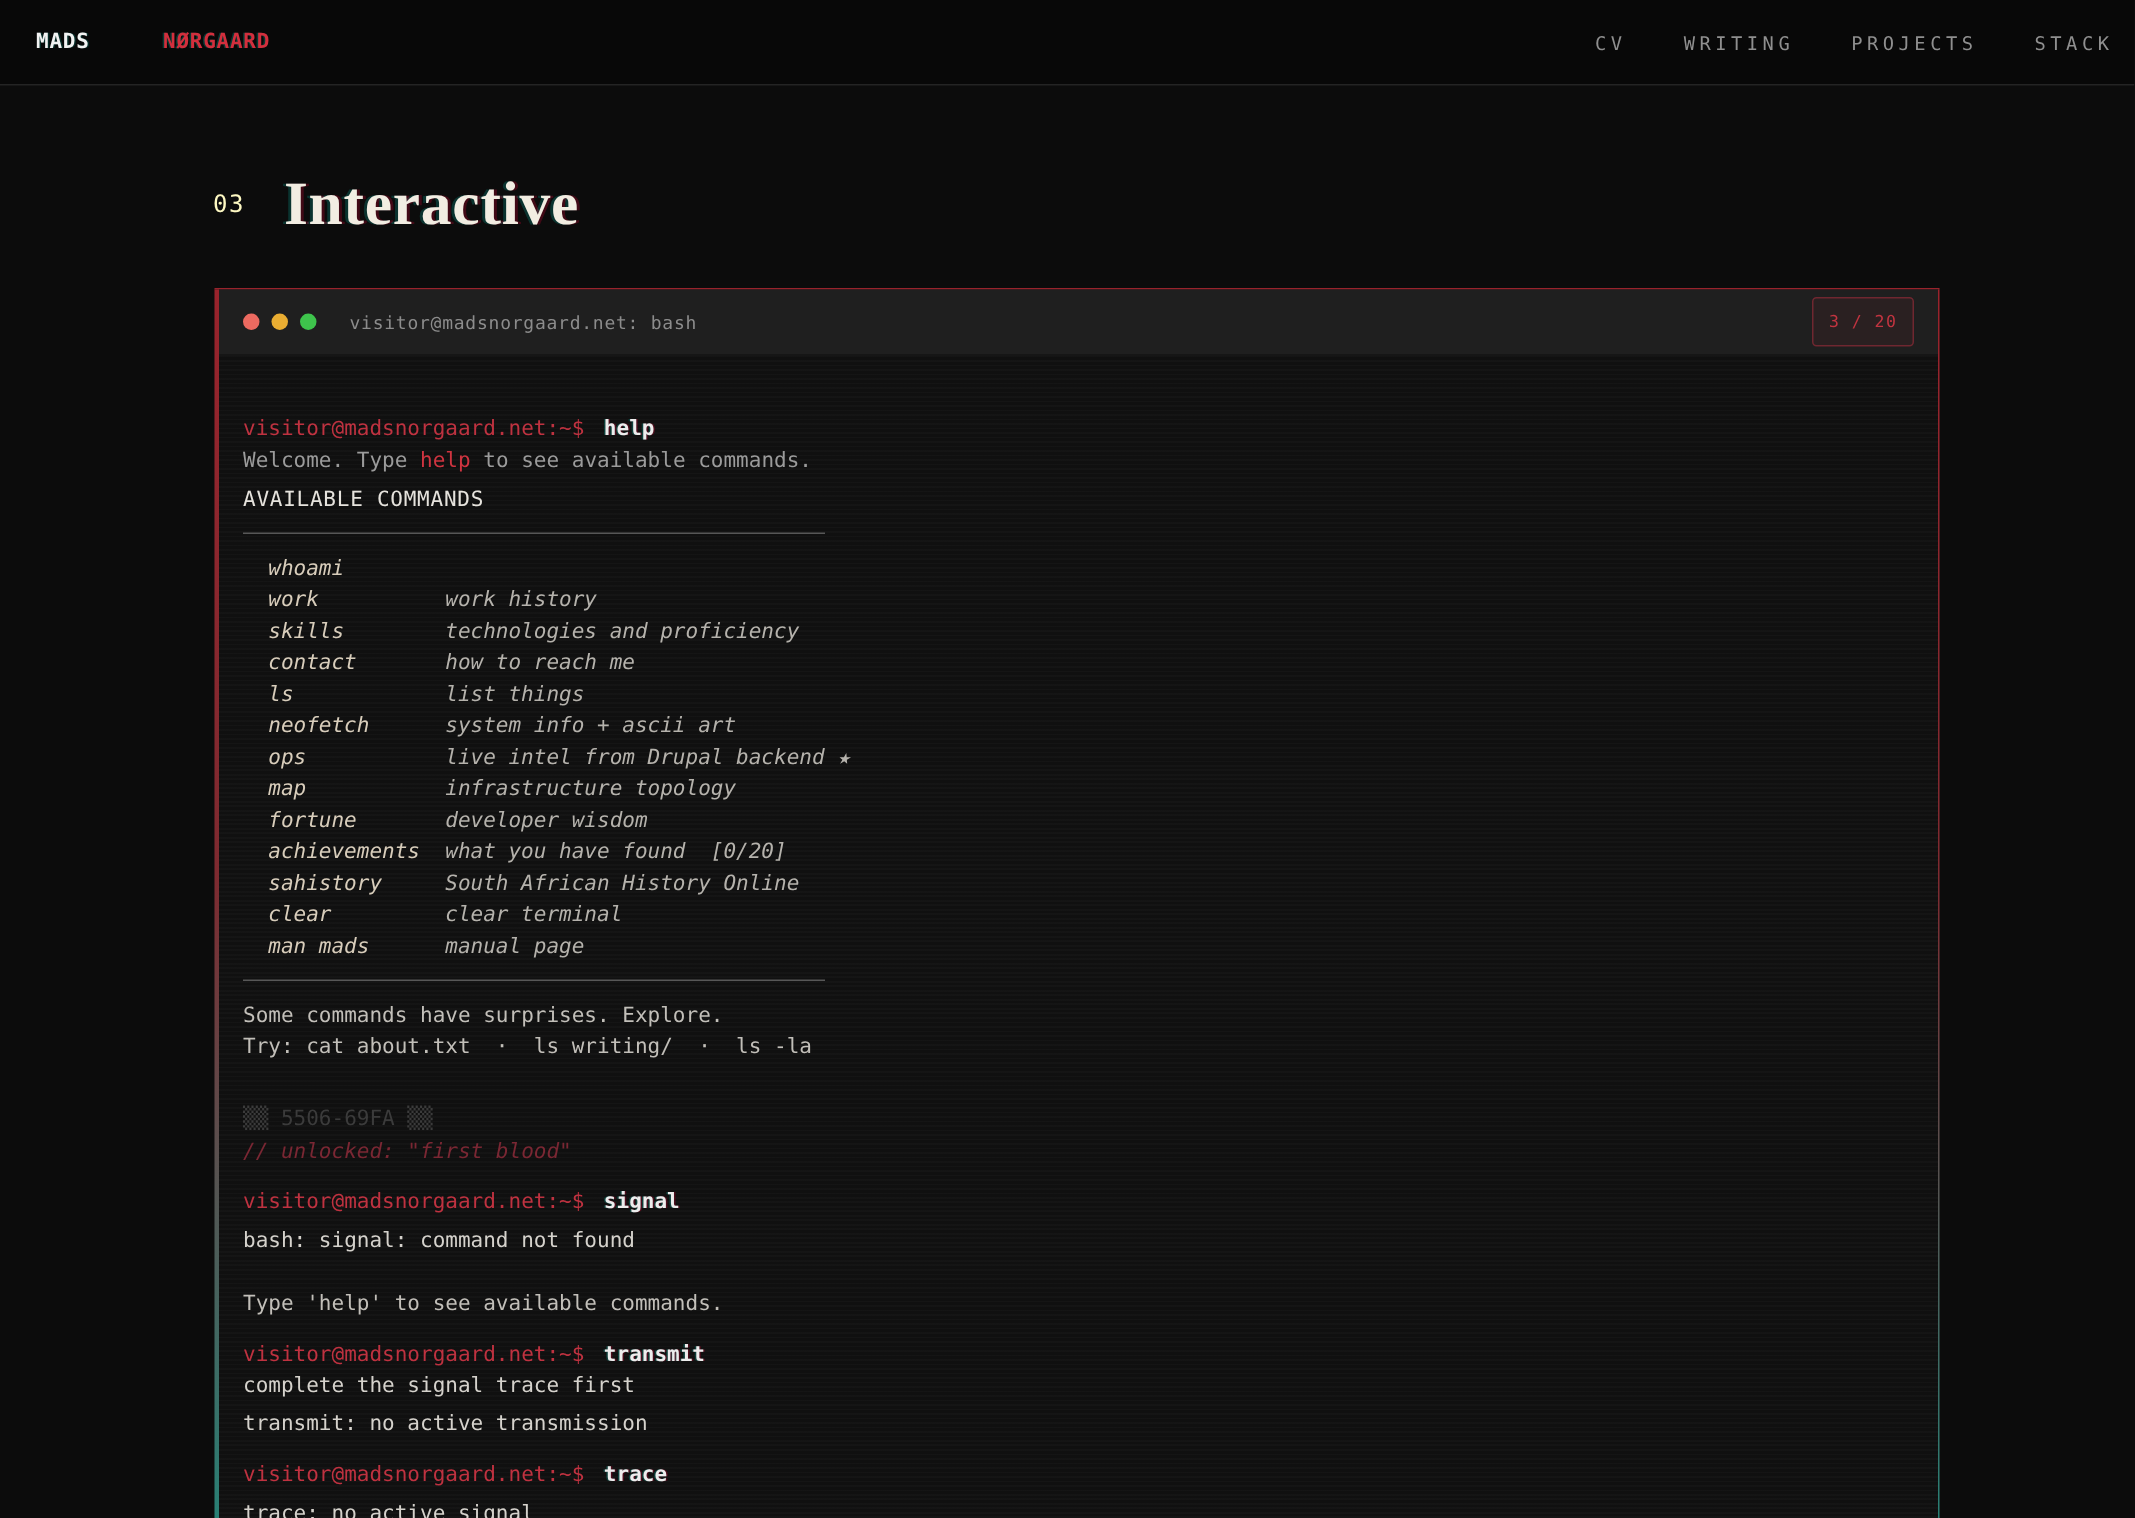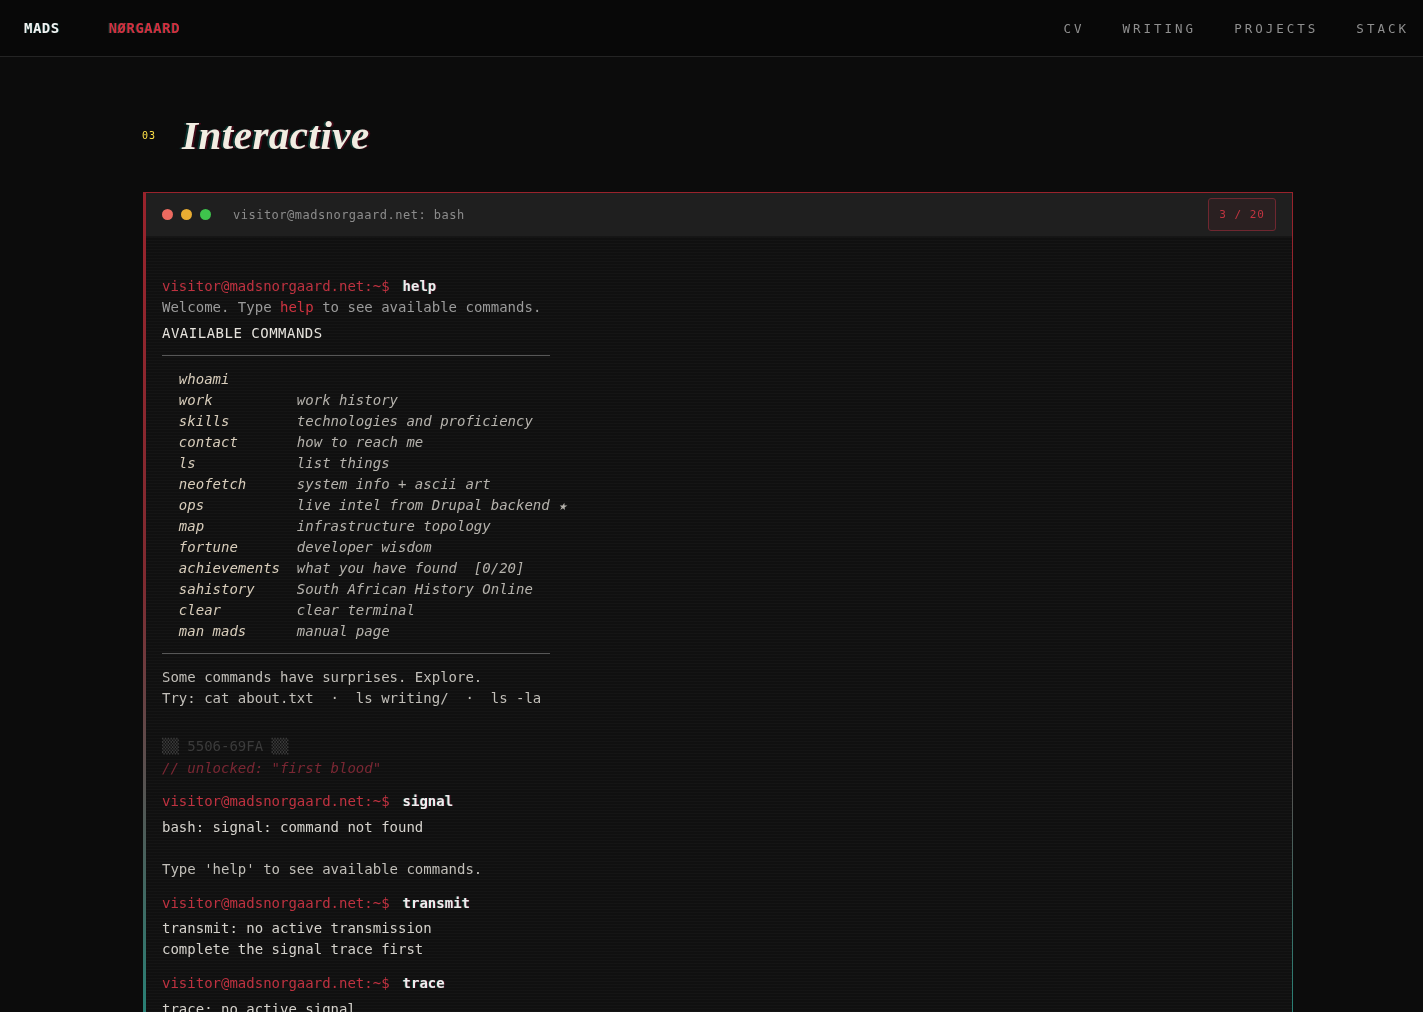--- a/index.html
+++ b/index.html
@@ -30,29 +30,28 @@
     cursor: pointer;
   }
 
   
   .section-header {
     display: flex;
     align-items: center;
     gap: 26px;
     margin: 54px 0 0 142px;
   }
-  .section-number { color: #fde047; font-size: 10px; letter-spacing: 1px; }
+  .section-number { color: #fef9c3; font-size: 16px; letter-spacing: 1px; }
   .section-title {
     font-family: "Liberation Serif", "DejaVu Serif", serif;
     font-weight: bold;
     font-size: 41px;
     color: #f2ede2;
     letter-spacing: 0.5px;
     text-shadow: 2px 0 rgba(255,0,60,0.22), -2px 0 rgba(0,255,230,0.16);
-    font-style: italic;
   }
 
   
   .terminal {
     width: 1150px;
     margin: 33px 0 0 143px;
     border: 1px solid #242424;
     border-left: 3px solid;
     border-image: linear-gradient(to bottom, #99232c 0%, #7e2a30 45%, #1f8a7d 100%) 1;
     background: #101010;
@@ -237,20 +236,20 @@
     <div class="t-line c-hint">Try: cat about.txt  ·  ls writing/  ·  ls -la</div>
 
     <div class="t-line c-dim mt-27">▒▒ 5506-69FA ▒▒</div>
     <div class="t-line unlocked-line mt-1">// unlocked: "first blood"</div>
 
     <div class="t-line prompt-line mt-12"><span class="prompt">visitor@madsnorgaard.net:~$</span><span class="command">signal</span></div>
     <div class="t-line c-out mt-5">bash: signal: command not found</div>
     <div class="t-line c-hint mt-21">Type 'help' to see available commands.</div>
 
     <div class="t-line prompt-line mt-13"><span class="prompt">visitor@madsnorgaard.net:~$</span><span class="command">transmit</span></div>
+    <div class="t-line c-out">complete the signal trace first</div>
     <div class="t-line c-out mt-4">transmit: no active transmission</div>
-    <div class="t-line c-out">complete the signal trace first</div>
 
     <div class="t-line prompt-line mt-13"><span class="prompt">visitor@madsnorgaard.net:~$</span><span class="command">trace</span></div>
     <div class="t-line c-out mt-5">trace: no active signal</div>
 
   </div>
 </section>
 
 </body></html>

